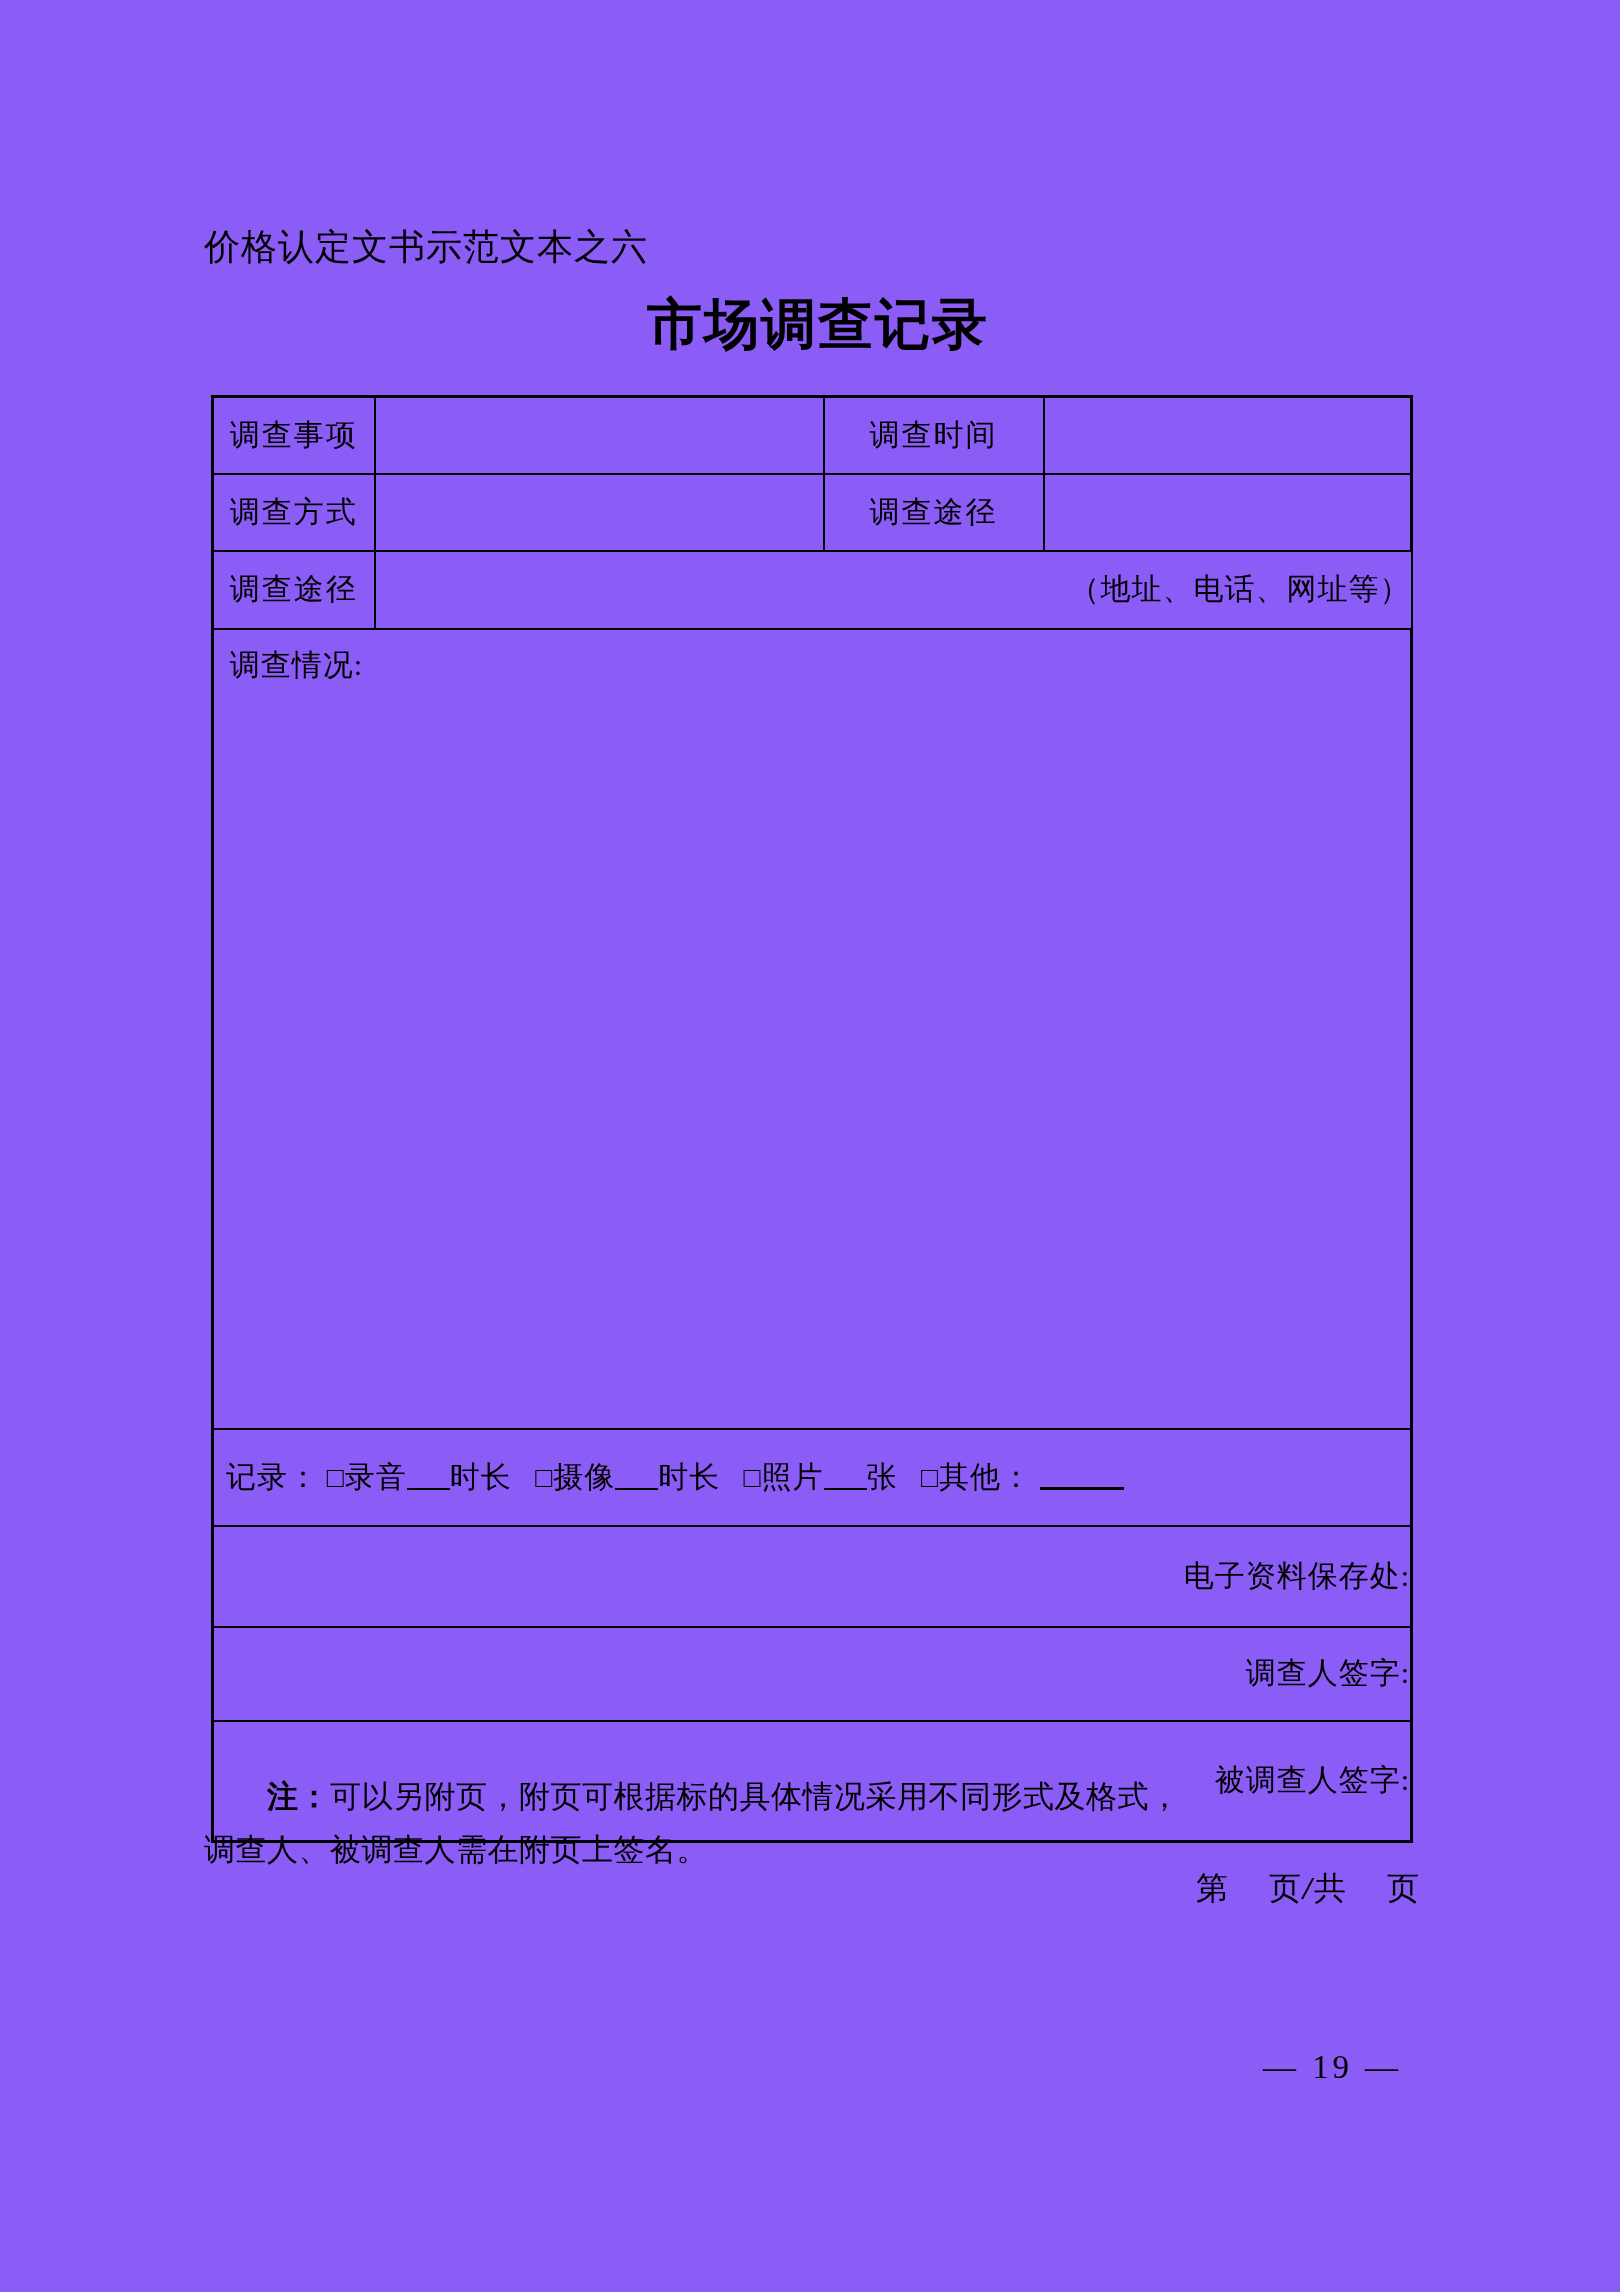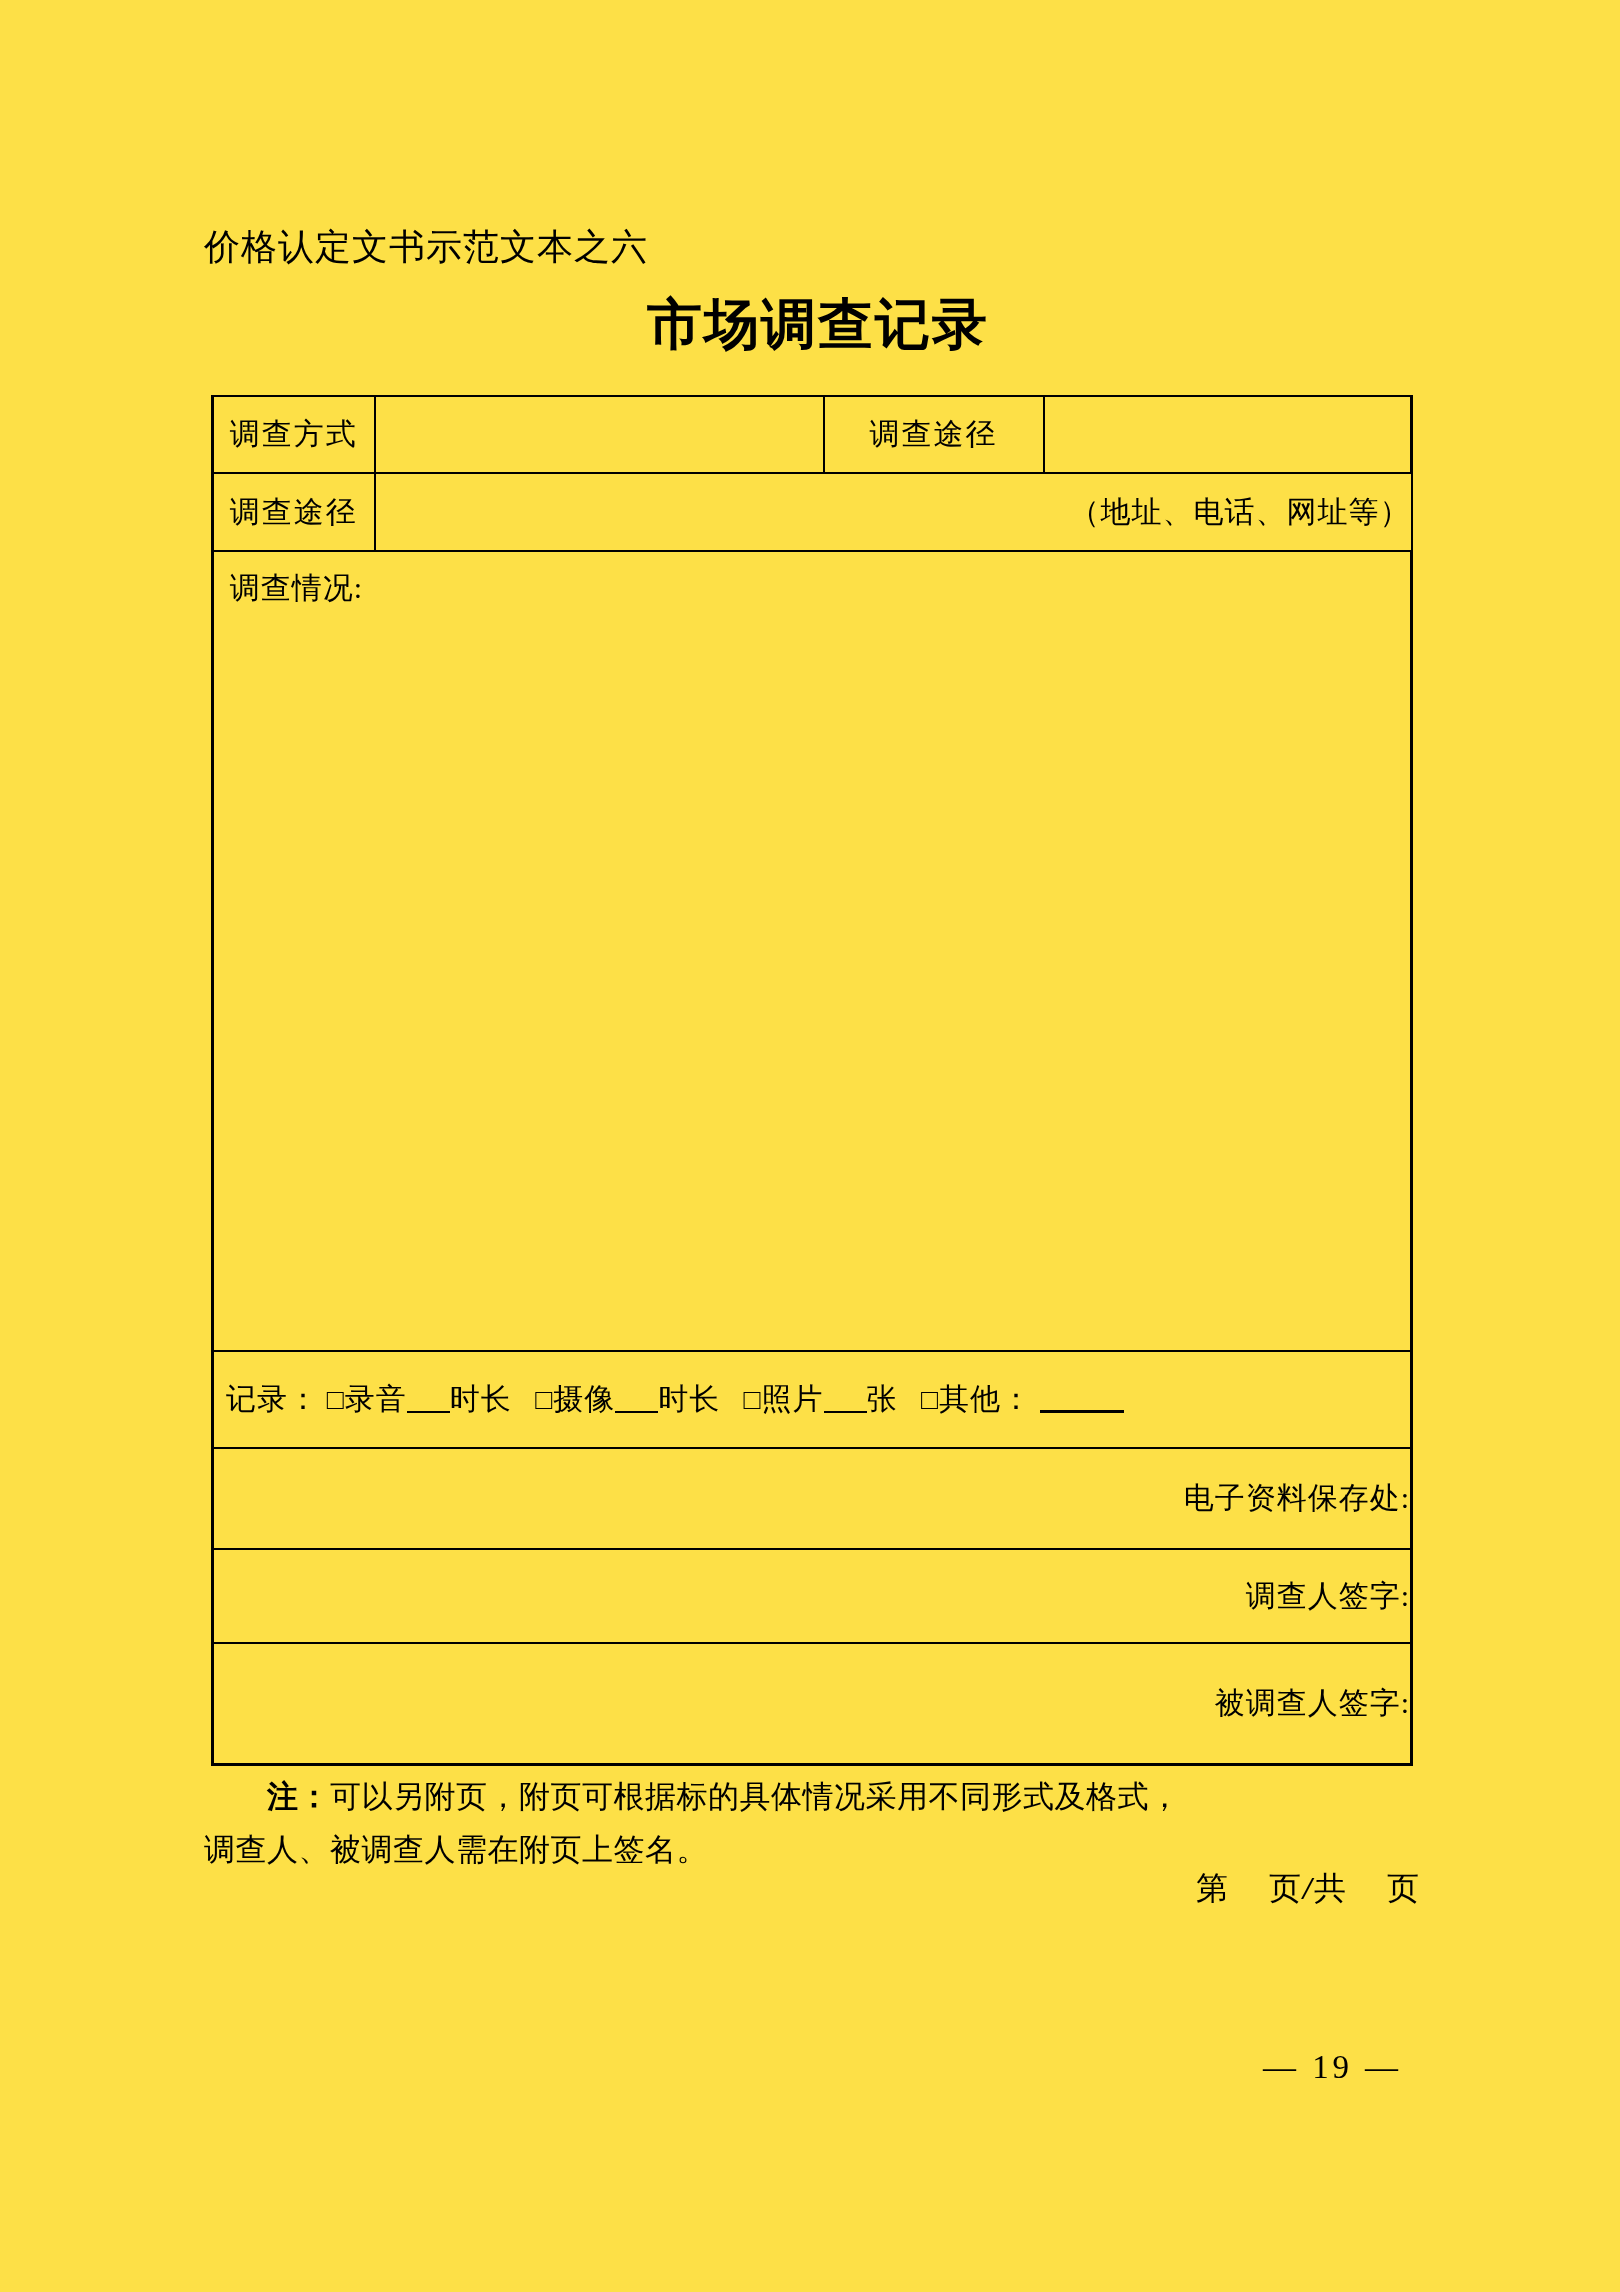--- a/index.html
+++ b/index.html
@@ -15,21 +15,21 @@
     font-family: "Liberation Serif", "DejaVu Serif", serif;
     color: #000000;
     overflow: hidden;
   }
 
   .page {
     position: absolute;
     left: 0; top: 0;
     width: 1620px;
     height: 2293px;
-    background: #fde047;
+    background: #8b5cf6;
   }
 
   
   .doc-kicker {
     position: absolute;
     left: 204px;
     top: 223px;
     font-size: 36px;
     line-height: 47px;
     letter-spacing: 1px;
@@ -180,20 +180,26 @@
   <div class="doc-title">市场调查记录</div>
 
   <table class="form-table">
     <colgroup>
       <col style="width:162px">
       <col style="width:449px">
       <col style="width:220px">
       <col style="width:368px">
     </colgroup>
     <tbody>
+      <tr class="row-h1">
+        <td class="lbl-center outer-top outer-left">调查事项</td>
+        <td class="cell-blank outer-top"></td>
+        <td class="lbl-center outer-top">调查时间</td>
+        <td class="cell-blank outer-top outer-right"></td>
+      </tr>
       <tr class="row-h2">
         <td class="lbl-center outer-left">调查方式</td>
         <td class="cell-blank"></td>
         <td class="lbl-center">调查途径</td>
         <td class="cell-blank outer-right"></td>
       </tr>
       <tr class="row-h3">
         <td class="lbl-center outer-left">调查途径</td>
         <td class="lbl-left" colspan="3">（地址、电话、网址等）</td>
       </tr>

